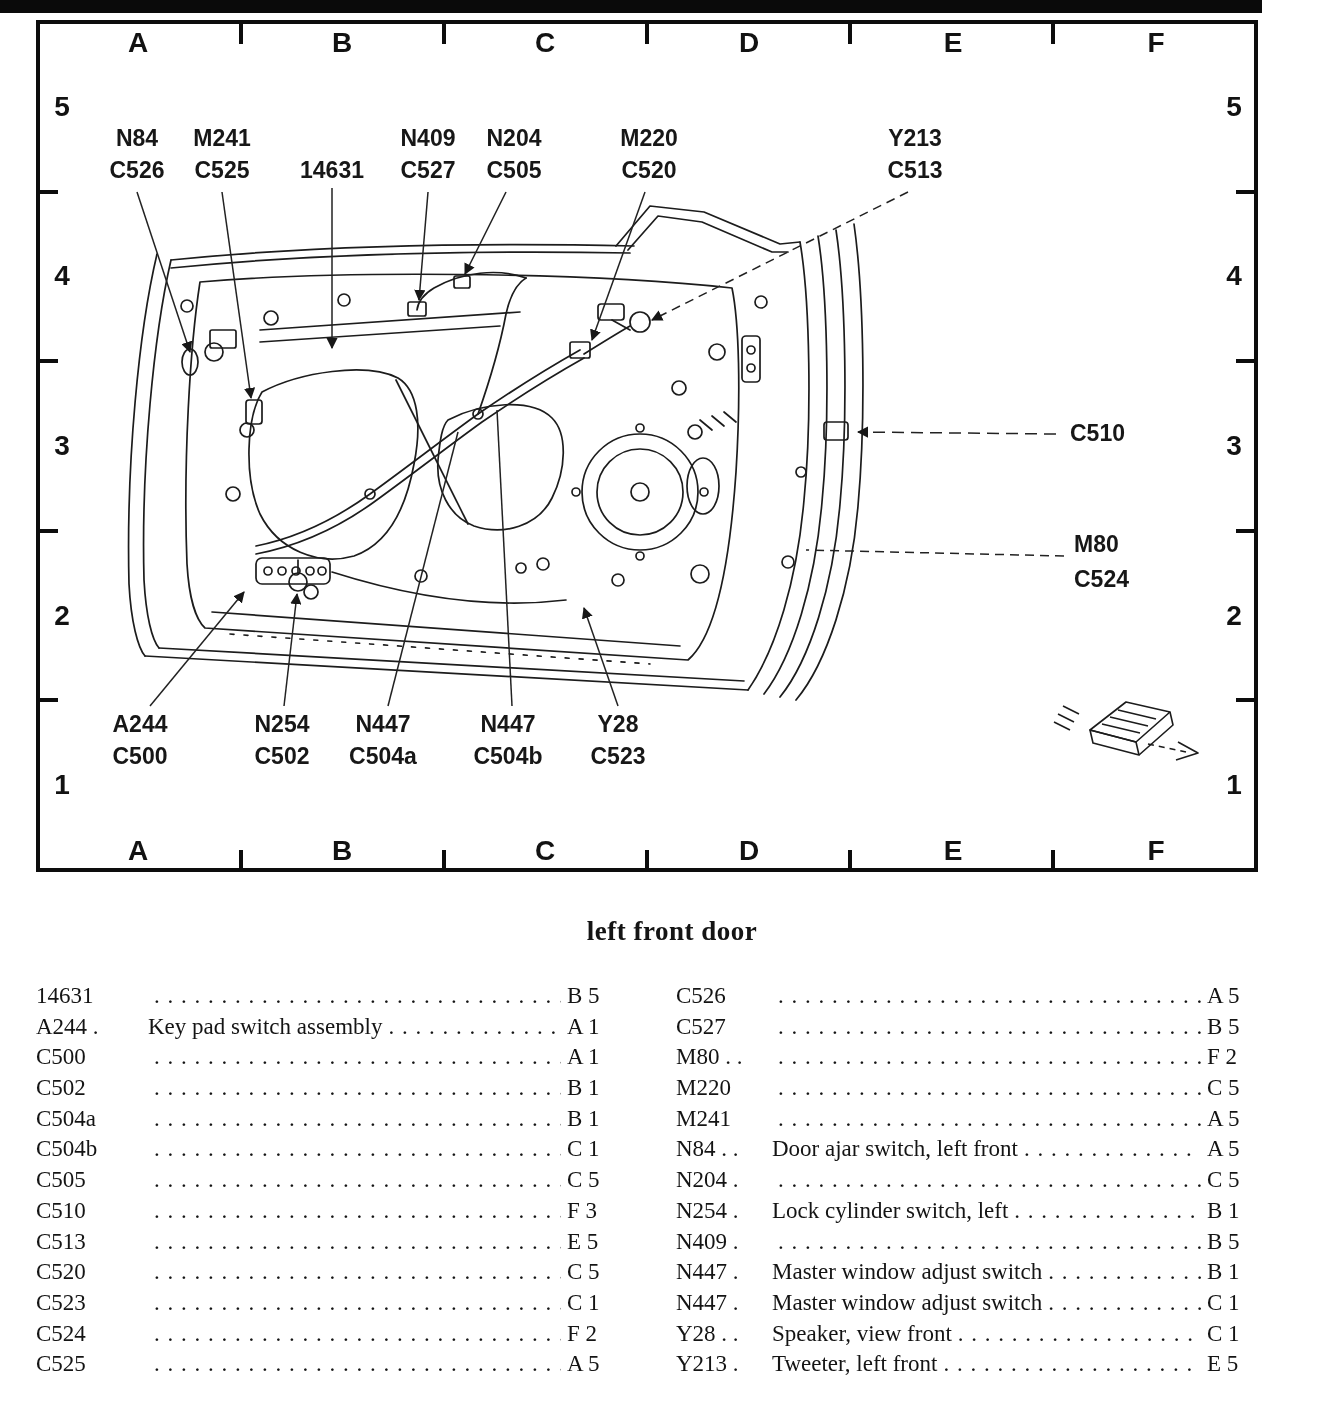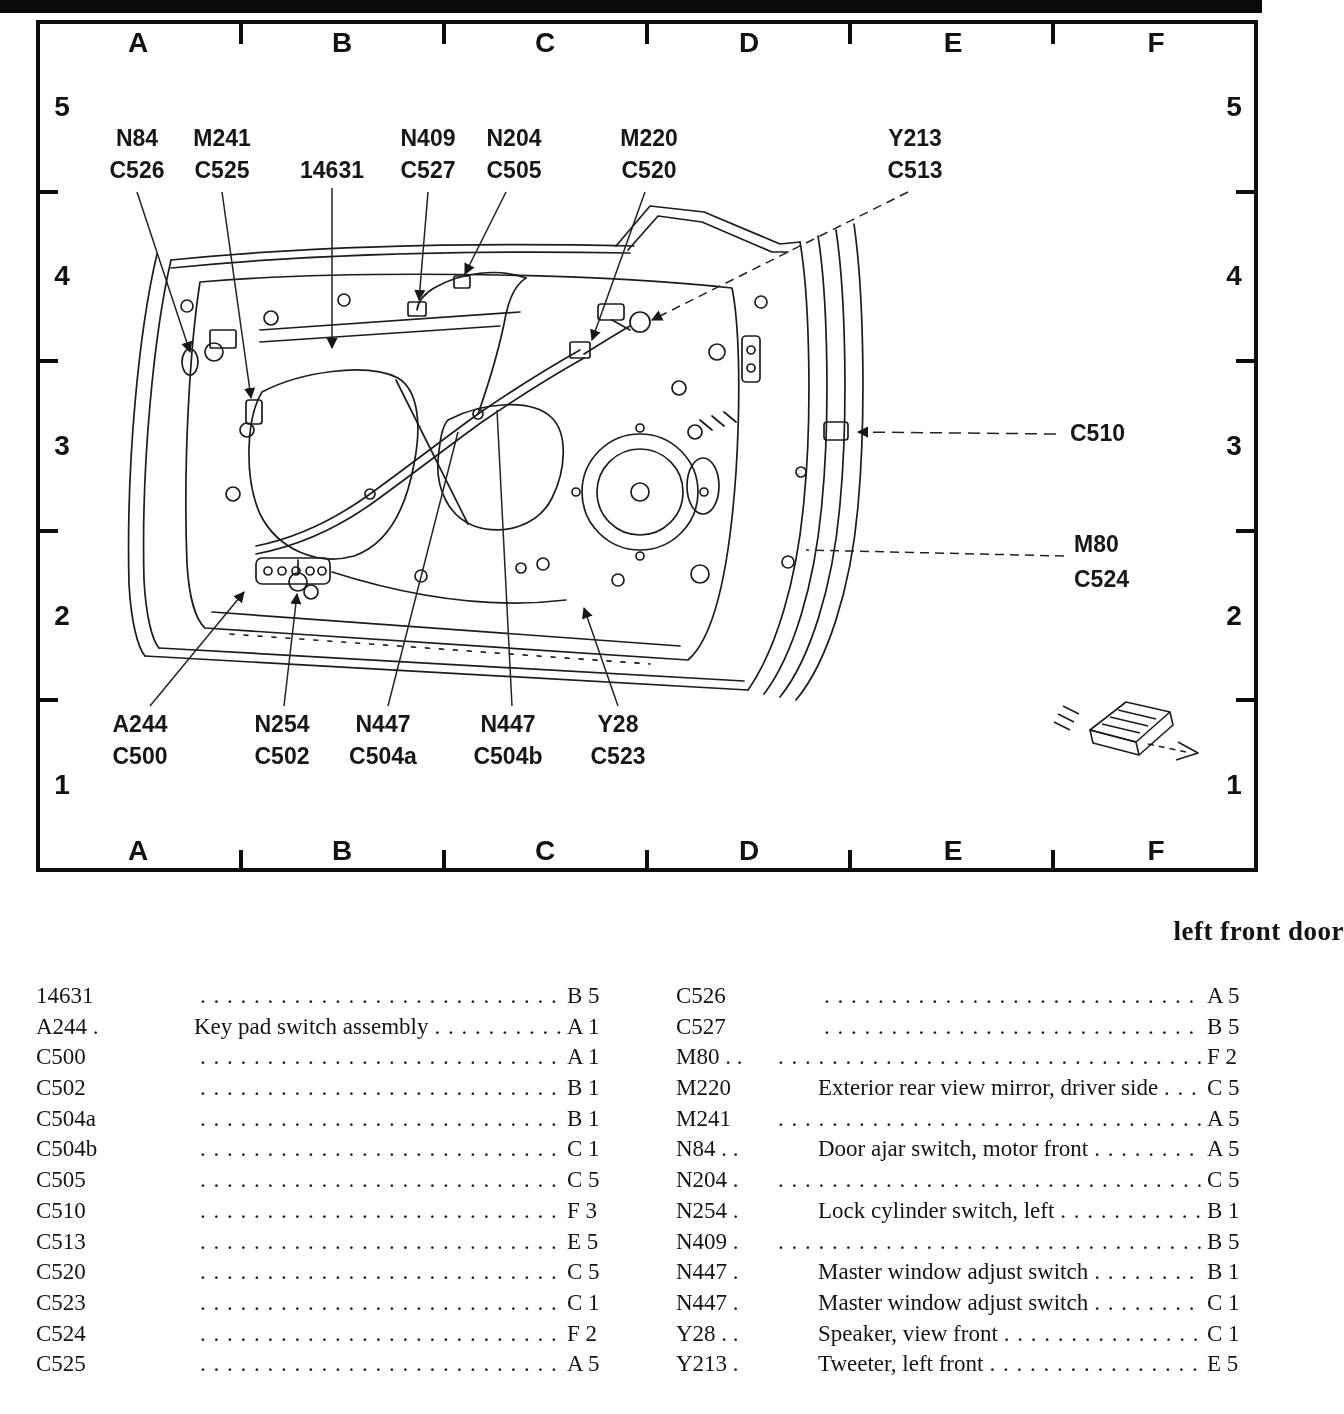--- a/index.html
+++ b/index.html
@@ -12,34 +12,34 @@
     position: relative;
     overflow: hidden;
   }
   
   .co { font: bold 23px "Liberation Sans", sans-serif; fill: #171717; text-anchor: middle; }
   .co-start { text-anchor: start; }
   .grid-label { font: bold 28px "Liberation Sans", sans-serif; fill: #121212; text-anchor: middle; }
   
   .title {
     margin: 22px 0 0 0;
-    text-align: right;
+    text-align: center;
     font: bold 27px "Liberation Serif", serif;
     letter-spacing: .5px;
   }
   .index { display: flex; gap: 55px; padding: 34px 83px 0 36px; }
   .col { flex: 1 1 0; min-width: 0; }
   .row {
     display: flex; align-items: baseline;
     height: 30.7px; line-height: 30.7px;
     font-size: 23px; white-space: nowrap; overflow: hidden;
   }
   .code { flex: 0 0 112px; }
   .col-right .code { flex: 0 0 96px; }
-  .desc { flex: 0 0 auto; margin-left: 46px; }
+  .desc { flex: 0 0 auto; }
   .leader { flex: 1 1 auto; min-width: 0; overflow: hidden; white-space: nowrap; margin: 0 6px; letter-spacing: 1px; }
   .leader::after { content: ". . . . . . . . . . . . . . . . . . . . . . . . . . . . . . . . . . . . . . . . . . . . . . . . . . . . . . . . . . . . . . . . . . . . . . . . . . ."; }
   .ref { flex: 0 0 54px; }
 </style>
 </head>
 <body>
 
 
 
 <svg width="1344" height="890" viewBox="0 0 1344 890" xmlns="http://www.w3.org/2000/svg">
@@ -364,34 +364,33 @@
       </div>
 
       <div class="row">
         <span class="code">M80 . .</span>
         <span class="leader"></span>
         <span class="ref">F 2</span>
       </div>
 
       <div class="row">
         <span class="code">M220</span>
-        <span class="desc">Exterior rear view mirror, driver side</span>
         <span class="leader"></span>
         <span class="ref">C 5</span>
       </div>
 
       <div class="row">
         <span class="code">M241</span>
         <span class="leader"></span>
         <span class="ref">A 5</span>
       </div>
 
       <div class="row">
         <span class="code">N84 . .</span>
-        <span class="desc">Door ajar switch, motor front</span>
+        <span class="desc">Door ajar switch, left front</span>
         <span class="leader"></span>
         <span class="ref">A 5</span>
       </div>
 
       <div class="row">
         <span class="code">N204 .</span>
         <span class="leader"></span>
         <span class="ref">C 5</span>
       </div>
 

